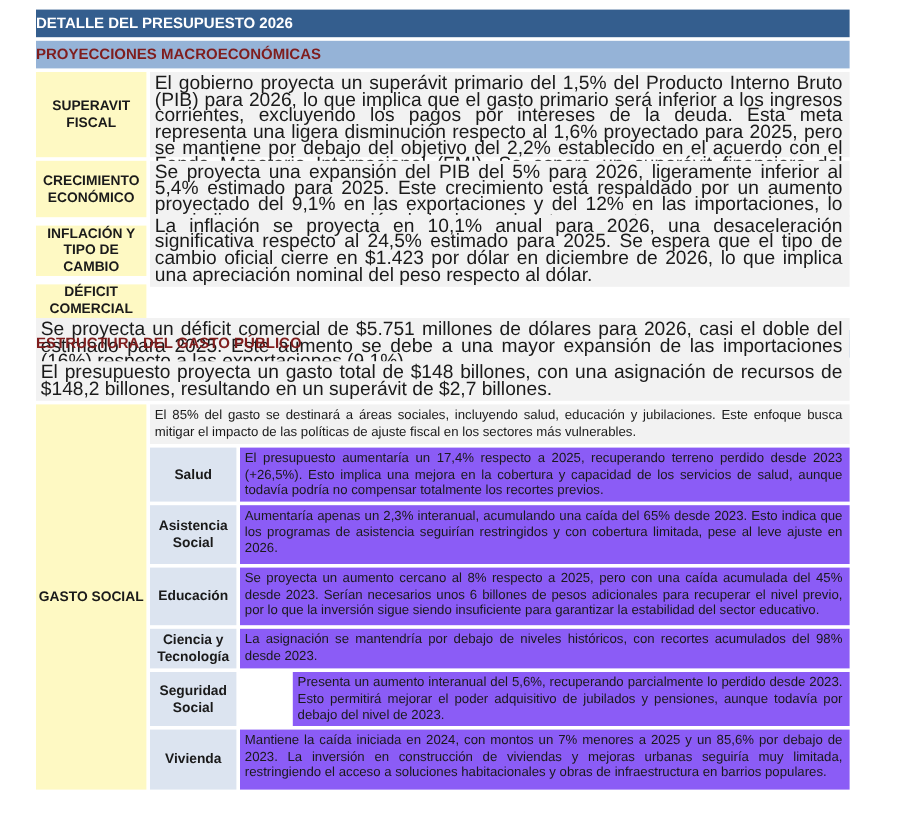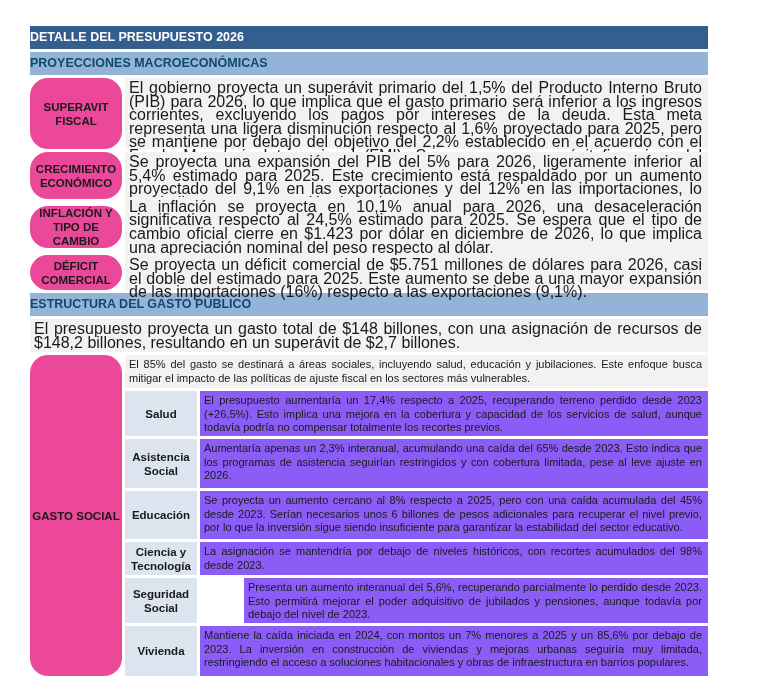--- a/index.html
+++ b/index.html
@@ -1,26 +1,26 @@
 <!DOCTYPE html>
 <html><head>
 <meta charset="utf-8">
 <style>
   html, body { margin:0; padding:0; background:#ffffff; }
   body { width:760px; height:699px; overflow:hidden; position:relative;
          font-family:"Liberation Sans", sans-serif; color:#1a1a1a; }
-  .tbl { position:absolute; left:30px; top:8px; width:678px;margin-top:18px; }
+  .tbl { position:absolute; left:30px; top:8px; width:678px; }
   .row { display:flex; margin-bottom:3px; }
   .title { background:#345e8e; color:#ffffff; font-weight:bold; font-size:12.5px;
            text-align:center; height:23px; line-height:23px; }
-  .section { background:#95b3d7; color:#0c4a6e; font-weight:bold; font-size:12.5px;
+  .section { background:#95b3d7; color:#7f1d1d; font-weight:bold; font-size:12.5px;
              text-align:center; height:23px; line-height:23px; }
-  .label { width:92px; flex:none; background:#ec4899; font-weight:bold; font-size:11.5px;
+  .label { width:92px; flex:none; background:#fef9c3; font-weight:bold; font-size:11.5px;
            display:flex; align-items:center; justify-content:center; text-align:center;
-           line-height:14px; margin-right:3px; padding:2px 0; box-sizing:border-box;border-radius:18px; }
+           line-height:14px; margin-right:3px; padding:2px 0; box-sizing:border-box; }
   .text { flex:1; background:#f2f2f2; font-size:16px; line-height:13.6px;
           padding:3px 6px 3px 4px; text-align:justify; box-sizing:border-box; }
   .social { display:flex; margin-bottom:0; }
   .social .label { align-self:stretch; }
   .social-body { flex:1; display:flex; flex-direction:column; }
   .social-intro { background:#f2f2f2; font-size:11px; line-height:13.6px;
                   padding:3px 6px 3px 4px; text-align:justify; margin-bottom:3px; }
   .sub-head { display:flex; margin-bottom:3px; }
   .sub-head .h-area { width:72px; flex:none; background:#c6d9f0; font-weight:bold; font-size:12px;
                        text-align:center; height:19px; line-height:19px; margin-right:3px; }
@@ -45,21 +45,21 @@
     <div class="text">El gobierno proyecta un superávit primario del 1,5% del Producto Interno Bruto (PIB) para 2026, lo que implica que el gasto primario será inferior a los ingresos corrientes, excluyendo los pagos por intereses de la deuda. Esta meta representa una ligera disminución respecto al 1,6% proyectado para 2025, pero se mantiene por debajo del objetivo del 2,2% establecido en el acuerdo con el Fondo Monetario Internacional (FMI). Se espera un superávit financiero del 0,3% del PIB. Este resultado es consistente con la meta de consolidación fiscal gradual acordada con el FMI.</div>
   </div>
   <div class="row" style="height:47px;">
     <div class="label">CRECIMIENTO ECONÓMICO</div>
     <div class="text">Se proyecta una expansión del PIB del 5% para 2026, ligeramente inferior al 5,4% estimado para 2025. Este crecimiento está respaldado por un aumento proyectado del 9,1% en las exportaciones y del 12% en las importaciones, lo que indica una recuperación de la demanda interna y externa.</div>
   </div>
   <div class="row" style="height:50px;align-items:center;">
     <div class="label" style="padding:0 8px;">INFLACIÓN Y TIPO DE CAMBIO</div>
     <div class="text">La inflación se proyecta en 10,1% anual para 2026, una desaceleración significativa respecto al 24,5% estimado para 2025. Se espera que el tipo de cambio oficial cierre en $1.423 por dólar en diciembre de 2026, lo que implica una apreciación nominal del peso respecto al dólar.</div>
   </div>
-  <div class="row" style="height:35px;">
+  <div class="row" style="height:35px;flex-direction:column;">
     <div class="label" style="padding:0 12px;">DÉFICIT COMERCIAL</div>
     <div class="text">Se proyecta un déficit comercial de $5.751 millones de dólares para 2026, casi el doble del estimado para 2025. Este aumento se debe a una mayor expansión de las importaciones (16%) respecto a las exportaciones (9,1%).</div>
   </div>
 
   <div class="row section">ESTRUCTURA DEL GASTO PÚBLICO</div>
 
   <div class="row" style="height:33px;">
     <div class="text">El presupuesto proyecta un gasto total de $148 billones, con una asignación de recursos de $148,2 billones, resultando en un superávit de $2,7 billones.</div>
   </div>
 

